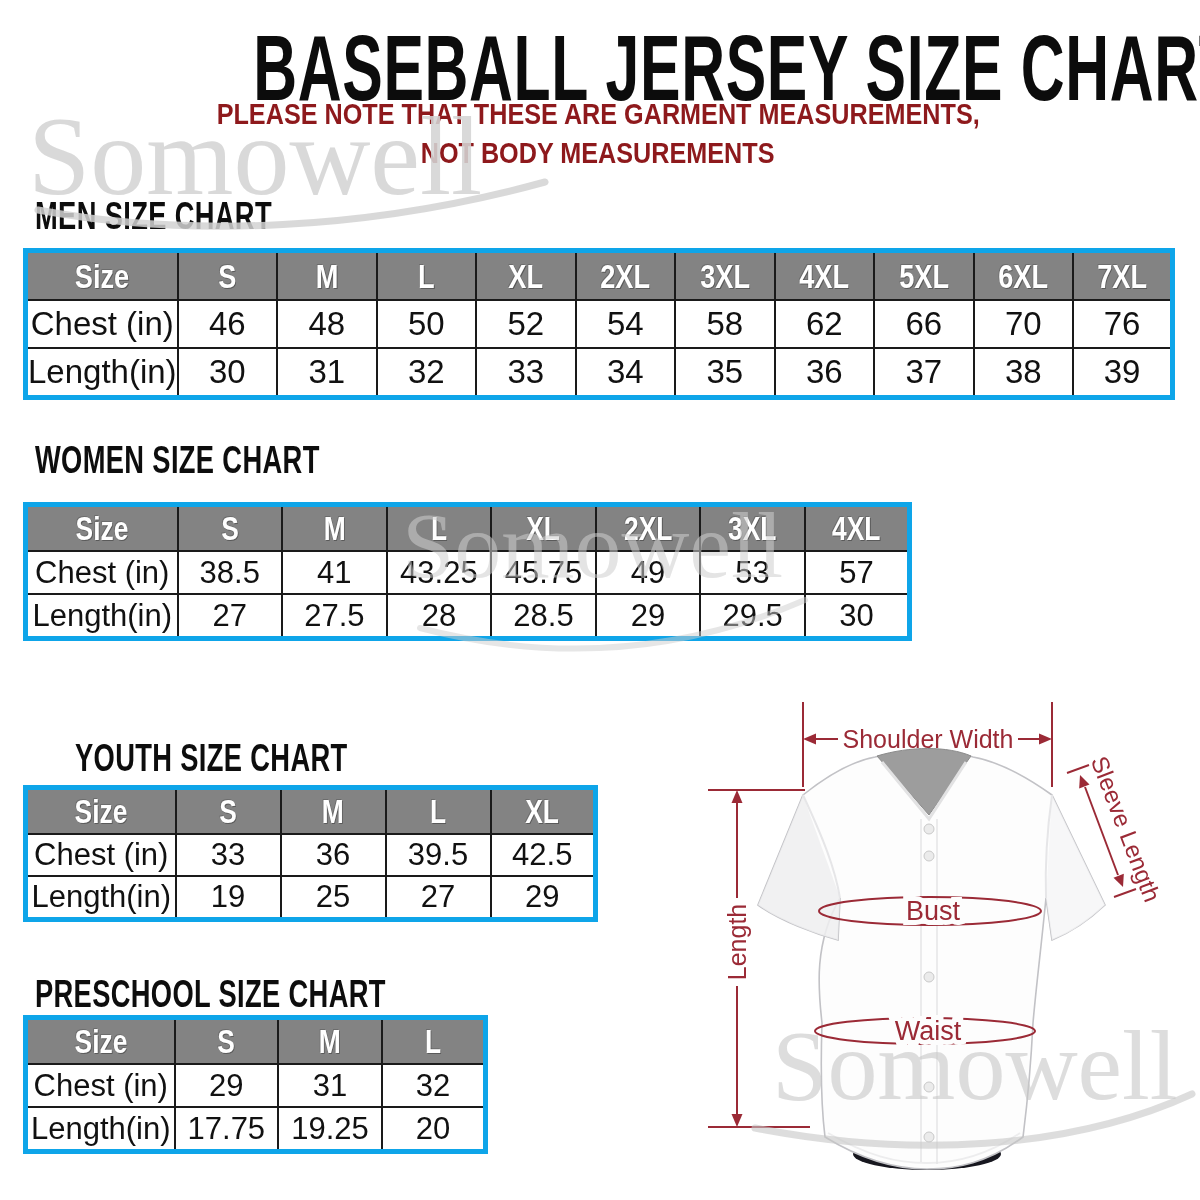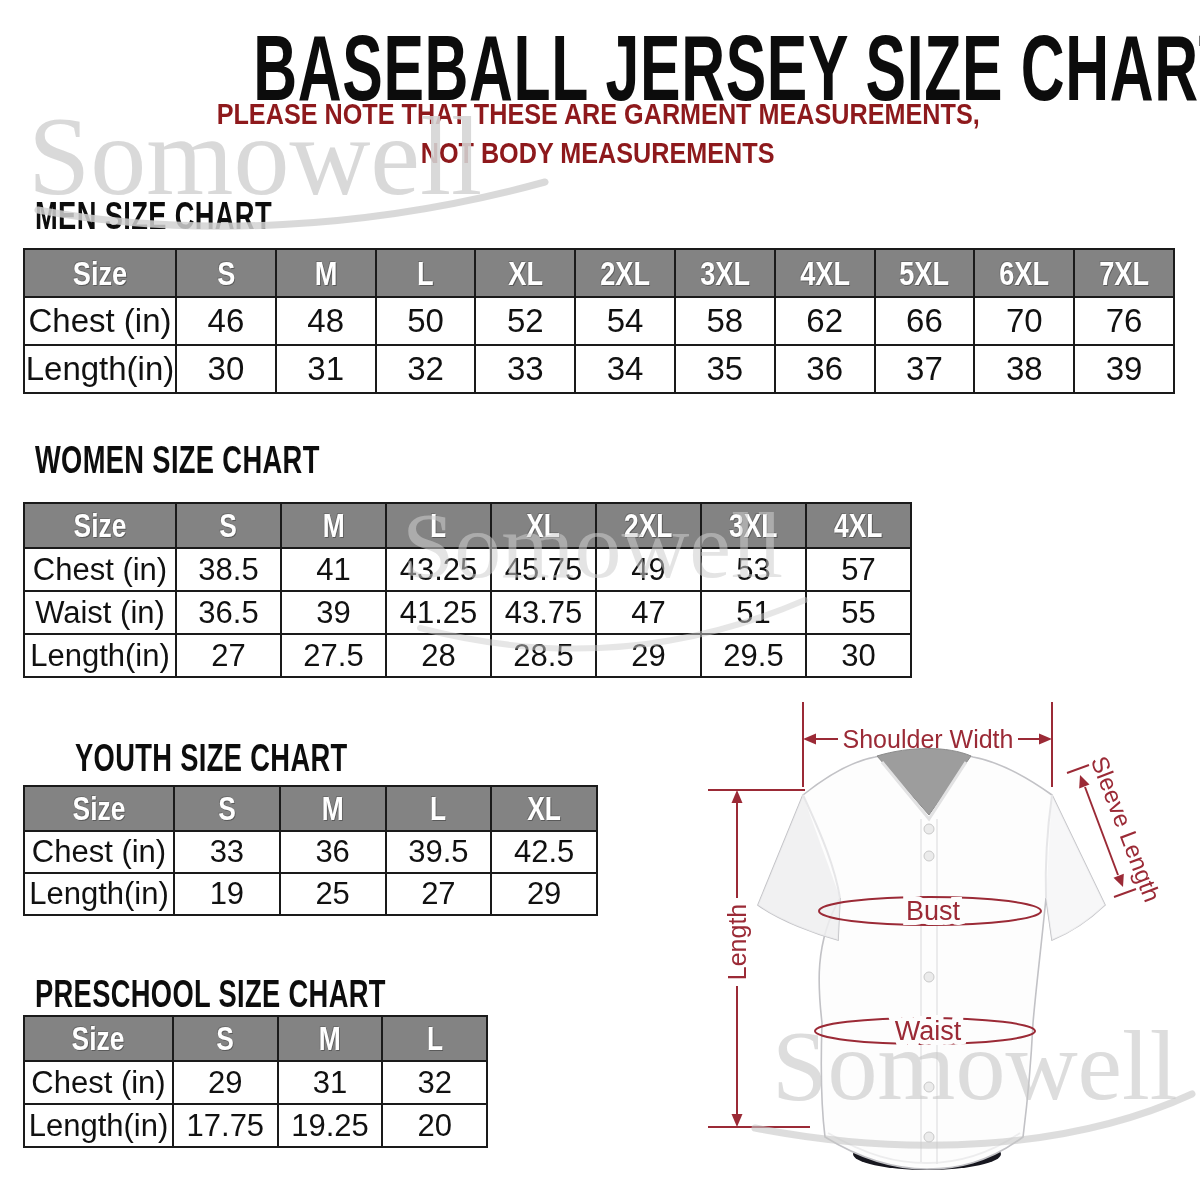--- a/index.html
+++ b/index.html
@@ -18,21 +18,21 @@
   .subtitle-1{top:97px;} .subtitle-2{top:136px;}
 
   .section-heading{left:35px;font-size:39px;font-weight:800;color:#0d0d0d;letter-spacing:0.5px;}
   .section-heading .cnd{display:inline-block;transform:scaleX(0.70);transform-origin:left center;}
   .h-men{top:194px;} .h-women{top:438px;} .h-youth{top:736px;margin-left:40px;} .h-preschool{top:972px;text-align:right;}
 
   
   .size-table{border-collapse:collapse;table-layout:fixed;background:#ffffff;}
   .size-table th,.size-table td{border:2px solid #1a1a1a;text-align:center;vertical-align:middle;
     padding:0;overflow:hidden;}
-  .size-table{border:2px solid #0ea5e9;}
+  .size-table{border:5px solid #0ea5e9;}
   .size-table th{background:#838383;color:#ffffff;font-weight:700;
     text-shadow:1px 1px 0 rgba(40,40,40,.45), -1px -1px 0 rgba(40,40,40,.25);}
   .size-table th .cnd{display:inline-block;transform:scaleX(0.80);transform-origin:center;}
   .t-men   th{height:46px;font-size:34px;} .t-men   td{height:46px;font-size:33px;}
   .t-women th{height:43px;font-size:33px;} .t-women td{height:41px;font-size:31px;}
   .t-youth th{height:43px;font-size:33px;} .t-youth td{height:40px;font-size:31px;}
   .t-pre   th{height:43px;font-size:33px;} .t-pre   td{height:41px;font-size:31px;}
   .pos-men{left:23px;top:248px;}   .t-men{width:1152px;}
   .pos-women{left:23px;top:502px;} .t-women{width:889px;}
   .pos-youth{left:23px;top:785px;} .t-youth{width:575px;}
@@ -151,30 +151,20 @@
           <td>Chest (in)</td>
           <td>38.5</td>
           <td>41</td>
           <td>43.25</td>
           <td>45.75</td>
           <td>49</td>
           <td>53</td>
           <td>57</td>
         </tr>
         <tr>
-          <td>Waist (in)</td>
-          <td>36.5</td>
-          <td>39</td>
-          <td>41.25</td>
-          <td>43.75</td>
-          <td>47</td>
-          <td>51</td>
-          <td>55</td>
-        </tr>
-        <tr>
           <td>Length(in)</td>
           <td>27</td>
           <td>27.5</td>
           <td>28</td>
           <td>28.5</td>
           <td>29</td>
           <td>29.5</td>
           <td>30</td>
         </tr>
       </tbody>

